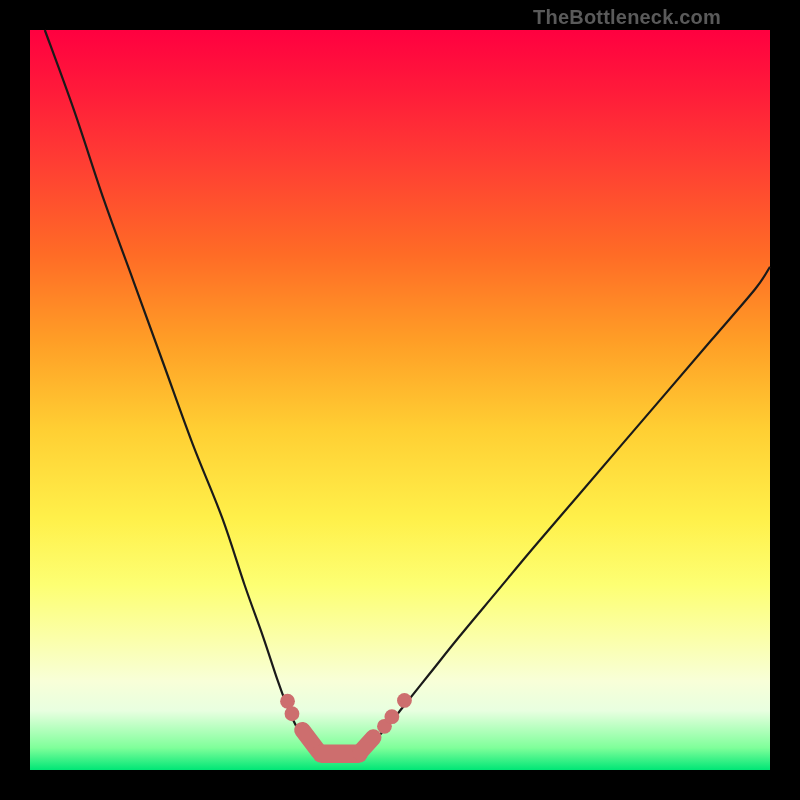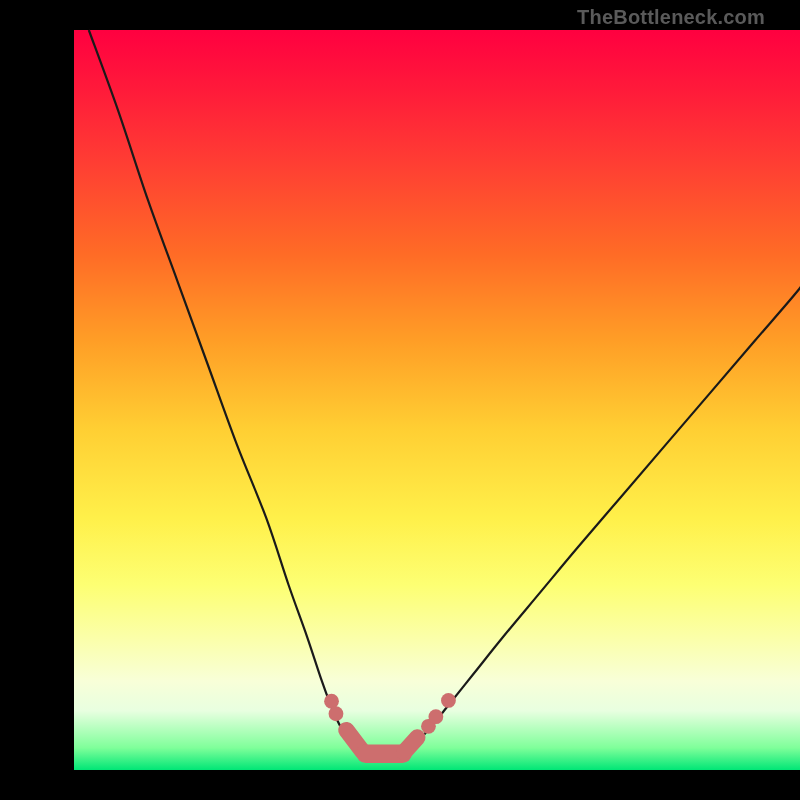--- a/index.html
+++ b/index.html
@@ -2,21 +2,20 @@
 <html><head>
 <meta charset="utf-8">
 <style>
   * { margin: 0; padding: 0; box-sizing: border-box; }
   html, body { width: 800px; height: 800px; overflow: hidden; background: #000; }
   .frame {
     position: absolute;
     left: 0; top: 0;
     width: 735px; height: 800px;
     background: #000;
-    margin-left: 44px;
   }
   .plot-area {
     position: absolute;
     left: 30px; top: 30px;
     width: 740px; height: 740px;
     background: linear-gradient(to bottom,
       #ff0040 0%,
       #ff1a3a 8%,
       #ff3e33 18%,
       #ff6a26 30%,

